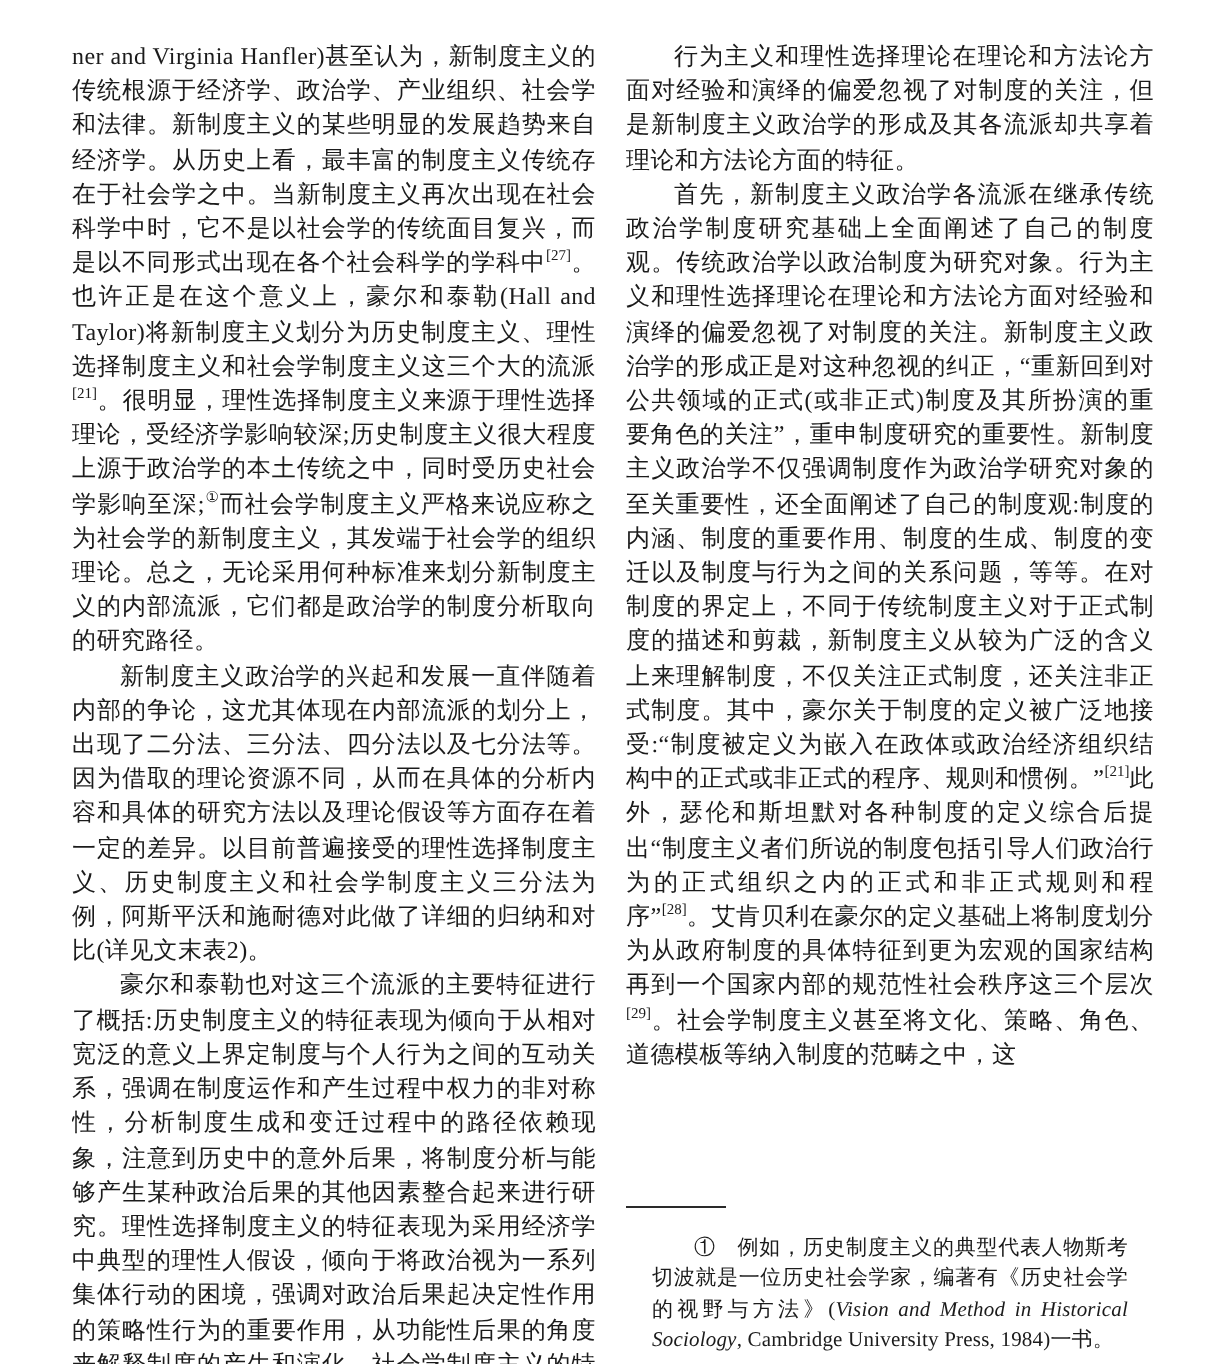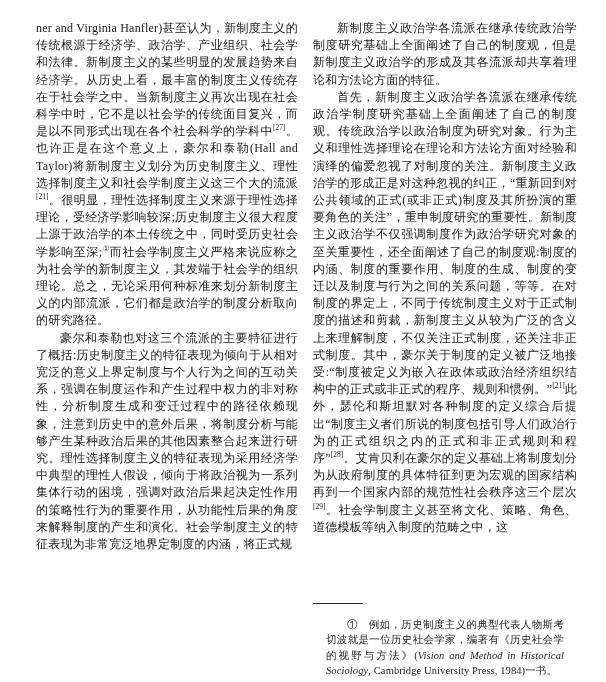--- a/index.html
+++ b/index.html
@@ -73,26 +73,27 @@
   .footnote-text i {
     font-style: italic;
   }
 </style>
 </head>
 <body>
 
 <div class="page">
   <div class="col col-left">
       <p class="para"><span>ner and Virginia Hanfler)甚至认为，新制度主义的传统根源于经济学、政治学、产业组织、社会学和法律。新制度主义的某些明显的发展趋势来自经济学。从历史上看，最丰富的制度主义传统存在于社会学之中。当新制度主义再次出现在社会科学中时，它不是以社会学的传统面目复兴，而是以不同形式出现在各个社会科学的学科中</span><sup class="cite">[27]</sup><span>。也许正是在这个意义上，豪尔和泰勒(Hall and Taylor)将新制度主义划分为历史制度主义、理性选择制度主义和社会学制度主义这三个大的流派</span><sup class="cite">[21]</sup><span>。很明显，理性选择制度主义来源于理性选择理论，受经济学影响较深;历史制度主义很大程度上源于政治学的本土传统之中，同时受历史社会学影响至深;</span><sup class="cite">①</sup><span>而社会学制度主义严格来说应称之为社会学的新制度主义，其发端于社会学的组织理论。总之，无论采用何种标准来划分新制度主义的内部流派，它们都是政治学的制度分析取向的研究路径。</span></p>
+      <p class="para indent"><span>新制度主义政治学的兴起和发展一直伴随着内部的争论，这尤其体现在内部流派的划分上，出现了二分法、三分法、四分法以及七分法等。因为借取的理论资源不同，从而在具体的分析内容和具体的研究方法以及理论假设等方面存在着一定的差异。以目前普遍接受的理性选择制度主义、历史制度主义和社会学制度主义三分法为例，阿斯平沃和施耐德对此做了详细的归纳和对比(详见文末表2)。</span></p>
       <p class="para indent"><span>豪尔和泰勒也对这三个流派的主要特征进行了概括:历史制度主义的特征表现为倾向于从相对宽泛的意义上界定制度与个人行为之间的互动关系，强调在制度运作和产生过程中权力的非对称性，分析制度生成和变迁过程中的路径依赖现象，注意到历史中的意外后果，将制度分析与能够产生某种政治后果的其他因素整合起来进行研究。理性选择制度主义的特征表现为采用经济学中典型的理性人假设，倾向于将政治视为一系列集体行动的困境，强调对政治后果起决定性作用的策略性行为的重要作用，从功能性后果的角度来解释制度的产生和演化。社会学制度主义的特征表现为非常宽泛地界定制度的内涵，将正式规</span></p>
     </div>
 
   <div class="col col-right">
     <div class="col-body">
-        <p class="para indent"><span>新制度主义政治学各流派在继承传统政治学制度研究基础上全面阐述了自己的制度观，但是新制度主义政治学的形成及其各流派却共享着理论和方法论方面的特征。</span></p>
+        <p class="para indent"><span>行为主义和理性选择理论在理论和方法论方面对经验和演绎的偏爱忽视了对制度的关注，但是新制度主义政治学的形成及其各流派却共享着理论和方法论方面的特征。</span></p>
         <p class="para indent"><span>首先，新制度主义政治学各流派在继承传统政治学制度研究基础上全面阐述了自己的制度观。传统政治学以政治制度为研究对象。行为主义和理性选择理论在理论和方法论方面对经验和演绎的偏爱忽视了对制度的关注。新制度主义政治学的形成正是对这种忽视的纠正，“重新回到对公共领域的正式(或非正式)制度及其所扮演的重要角色的关注”，重申制度研究的重要性。新制度主义政治学不仅强调制度作为政治学研究对象的至关重要性，还全面阐述了自己的制度观:制度的内涵、制度的重要作用、制度的生成、制度的变迁以及制度与行为之间的关系问题，等等。在对制度的界定上，不同于传统制度主义对于正式制度的描述和剪裁，新制度主义从较为广泛的含义上来理解制度，不仅关注正式制度，还关注非正式制度。其中，豪尔关于制度的定义被广泛地接受:“制度被定义为嵌入在政体或政治经济组织结构中的正式或非正式的程序、规则和惯例。”</span><sup class="cite">[21]</sup><span>此外，瑟伦和斯坦默对各种制度的定义综合后提出“制度主义者们所说的制度包括引导人们政治行为的正式组织之内的正式和非正式规则和程序”</span><sup class="cite">[28]</sup><span>。艾肯贝利在豪尔的定义基础上将制度划分为从政府制度的具体特征到更为宏观的国家结构再到一个国家内部的规范性社会秩序这三个层次</span><sup class="cite">[29]</sup><span>。社会学制度主义甚至将文化、策略、角色、道德模板等纳入制度的范畴之中，这</span></p>
       </div>
 
     <div class="footnote">
       <div class="footnote-rule"></div>
       <p class="footnote-text"><span>①　例如，历史制度主义的典型代表人物斯考切波就是一位历史社会学家，编著有《历史社会学的视野与方法》(</span><i>Vision and Method in Historical Sociology</i><span>, Cambridge University Press, 1984)一书。</span></p>
     </div>
   </div>
 </div>
 

